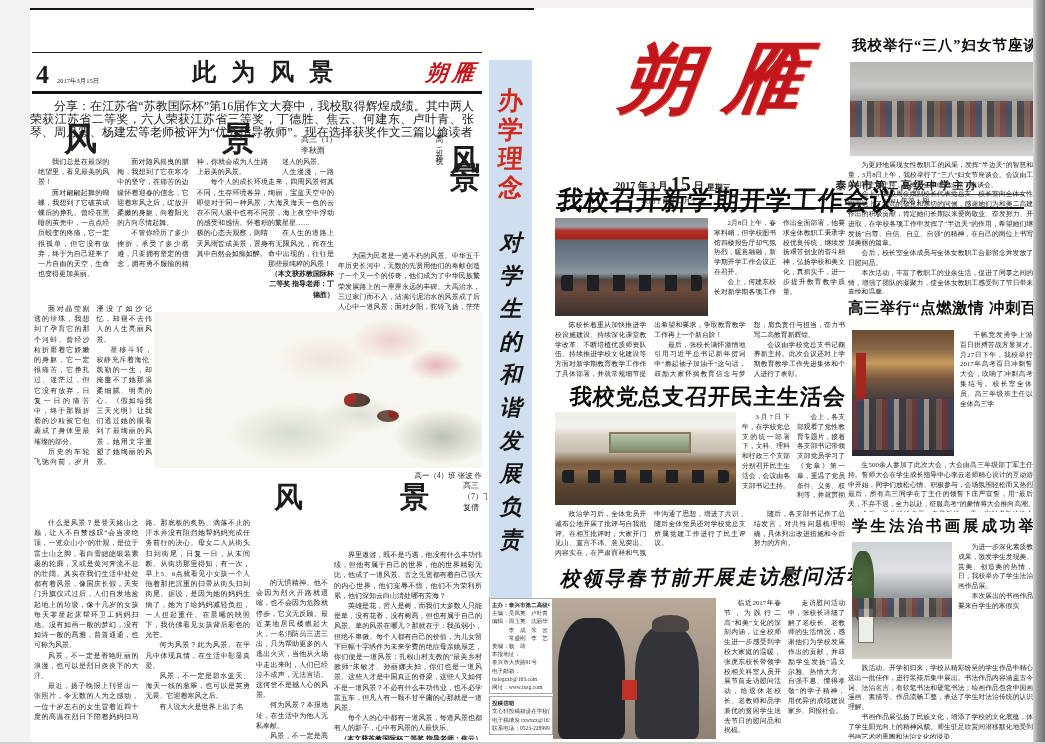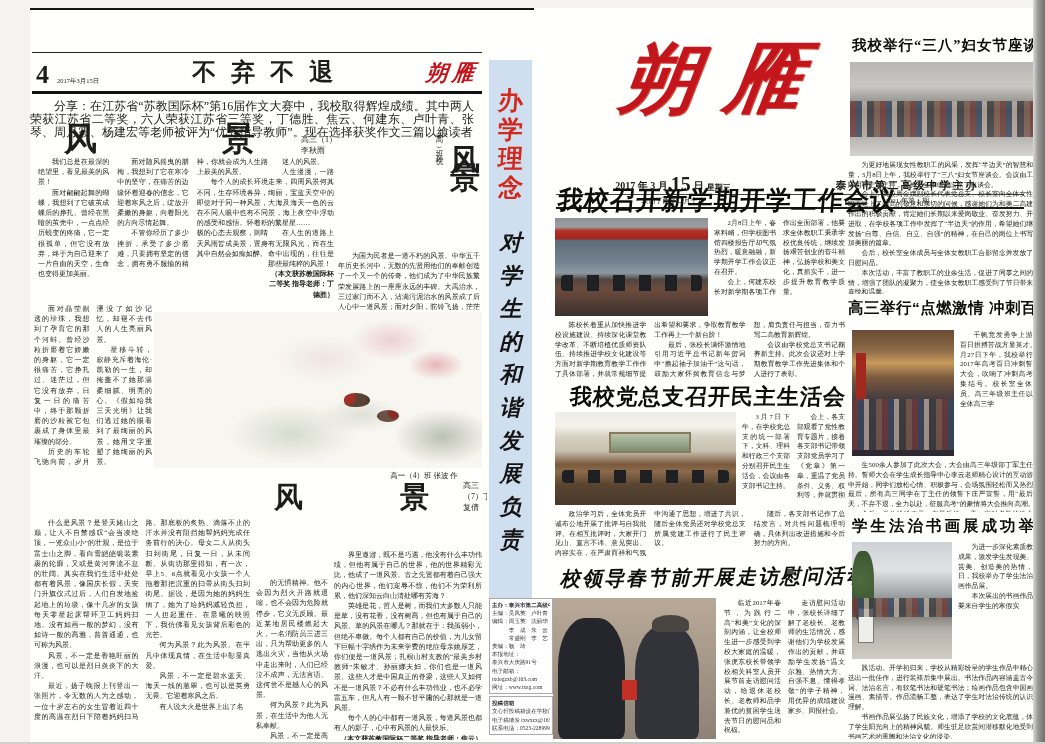--- a/index.html
+++ b/index.html
@@ -55,21 +55,21 @@
       radial-gradient(ellipse 40px 22px at 86% 34%, rgba(216,130,140,.55), transparent 70%),
       radial-gradient(ellipse 70px 34px at 52% 30%, rgba(238,224,220,.8), transparent 70%),
       radial-gradient(ellipse 90px 42px at 42% 78%, rgba(188,198,180,.55), transparent 72%),
       radial-gradient(ellipse 70px 40px at 88% 80%, rgba(130,140,120,.5), transparent 70%),
       radial-gradient(ellipse 60px 26px at 63% 66%, rgba(205,210,200,.6), transparent 70%),
       #f8f6f0; }
   .duck1 { position:absolute; left:58%; top:52%; width:26px; height:14px; border-radius:50% 60% 55% 45%;
     background:radial-gradient(circle at 20% 35%, #a03028 0 30%, #5a4336 31% 70%, #3c2f26 100%); }
   .duck2 { position:absolute; left:68%; top:63%; width:22px; height:12px; border-radius:55% 50% 50% 50%;
     background:radial-gradient(circle at 75% 30%, #8c2b24 0 28%, #6b5244 29% 70%, #46382c 100%); }
-  #painting-caption { top:461px; left:336px; width:116px; font-size:7.5px; text-align:center; }
+  #painting-caption { top:461px; left:336px; width:116px; font-size:7.5px; text-align:right; }
 
   #a3-a { top:508px; left:4px; width:216px; height:222px; }
   #a3-b { top:568px; left:226px; width:72px; height:190px; }
   #a2-cont { top:540px; left:304px; width:148px; height:190px; }
 
   
   #banner-col { left:487px; width:47px; border-top:2px solid #141414; }
   #banner-strip { position:absolute; top:50px; left:2px; width:43px; height:542px; background:#cfdff0;
     display:flex; flex-direction:column; align-items:center; }
   .banner-head { margin-top:26px; display:flex; flex-direction:column; align-items:center; }
@@ -161,21 +161,21 @@
 </head>
 <body>
 
 <div id="left-page" class="page">
 
   <div id="lp-header" class="abs">
     <div>
       <span class="lp-num">4</span>
       <span class="lp-date">2017年3月15日</span>
     </div>
-    <div class="lp-title">不弃不退</div>
+    <div class="lp-title">此为风景</div>
     <div class="lp-logo">朔雁</div>
   </div>
 
   <div id="lp-intro" class="abs">分享：在江苏省“苏教国际杯”第16届作文大赛中，我校取得辉煌成绩。其中两人荣获江苏省二等奖，六人荣获江苏省三等奖，丁德胜、焦云、何建东、卢叶青、张琴、周月霞、杨建宏等老师被评为“优秀指导教师”。现在选择获奖作文三篇以飨读者</div>
 
   <div id="a1-titlerow" class="abs">
     <span class="big-title">风　景</span>
     <span class="byline">高三（1）李秋雨</span>
   </div>
 
@@ -221,21 +221,21 @@
   <div id="a3-a" class="abs bt cols2">
       <p>什么是风景？是登天姥山之巅，让人不自禁感叹“会当凌绝顶，一览众山小”的壮观，是位于富士山之脚，看白雪皑皑银装素裹的轮廓，又或是黄河奔流不息的壮阔。其实在我们生活中处处都有着风景，像国庆长假，天安门升旗仪式过后，人们自发地捡起地上的垃圾，像十几岁的女孩每天零星起床帮环卫工妈妈扫地。没有如画一般的梦幻，没有如诗一般的高雅，普普通通，也可称为风景。</p>
       <p>风景，不一定是香艳旺丽的浪漫，也可以是烈日炎炎下的大汗。</p>
       <p>最近，扬子晚报上刊登出一张照片，令无数的人为之感动，一位十岁左右的女生冒着近四十度的高温在烈日下陪着妈妈扫马路。那底板的炙热、滴落不止的汗水并没有阻挡她帮妈妈完成任务前行的决心。母女二人从街头扫到街尾，日复一日，从未间断。从街坊那里得知，有一次，早上5、6点就看见小女孩一个人拖着那把沉重的扫帚从街头扫到街尾。据说，是因为她的妈妈生病了，她为了给妈妈减轻负担，一人担起重任。在晨曦的映照下，我仿佛看见女孩背后彩色的光芒。</p>
       <p>何为风景？此为风景。在平凡中体现真情，在生活中彰显真爱。</p>
       <p>风景，不一定是碧水蓝天、海天一线的葱翠，也可以是英勇无畏、它迎着寒风之后。</p>
       <p>有人说大火是世界上出了名</p>
     </div>
   <div id="a3-b" class="abs bt">
       <p>的无惧精神。他不会因为烈火开路就退缩，也不会因为危险就停步，它义无反顾。最近某地居民楼燃起大火，一名消防员三进三出，只为帮助更多的人逃出火灾，当他从火场中走出来时，人们已经泣不成声，无法言语。这何尝不是撼人心的风景。</p>
-      <p>何为风景？此为风景，在生活中为他人无私奉献。</p>
+      <p>何为风景？本报地址，在生活中为他人无私奉献。</p>
       <p>风景，不一定是高楼大厦、奇花异草，感人的事迹也是一道亮丽的风景线。</p>
     </div>
   <div id="a2-cont" class="abs bt">
       <p>界里遨游，既不是巧遇，他没有什么丰功伟绩，但他有属于自己的世界，他的世界精彩无比，他成了一道风景。古之先贤都有着自己强大的内心世界，他们宠辱不惊，他们不为荣利所累，他们深知云白山清处哪有芳海？</p>
       <p>英雄是花，哲人是树，而我们大多数人只能是草，没有花香，没有树高，但也有属于自己的风景。草的风景在哪儿？那就在于：我虽弱小，但绝不卑微。每个人都有自己的价值，为儿女留下巨幅十字绣作为未来学费的绝症母亲姚厚芝，你们便是一道风景；扎根山村支教的“最美乡村教师”朱敏才、孙丽娜夫妇，你们也是一道风景。这些人才是中国真正的脊梁，这些人又如何不是一道风景？不必有什么丰功伟业，也不必学富五车，但凡人有一颗不甘平庸的心那就是一道风景。</p>
       <p>每个人的心中都有一道风景，每道风景也都有人的影子，心中有风景的人最快乐。</p>
       <p class="award">（本文获苏教国际杯二等奖 指导老师：焦云）</p>
     </div>
 </div>
 

